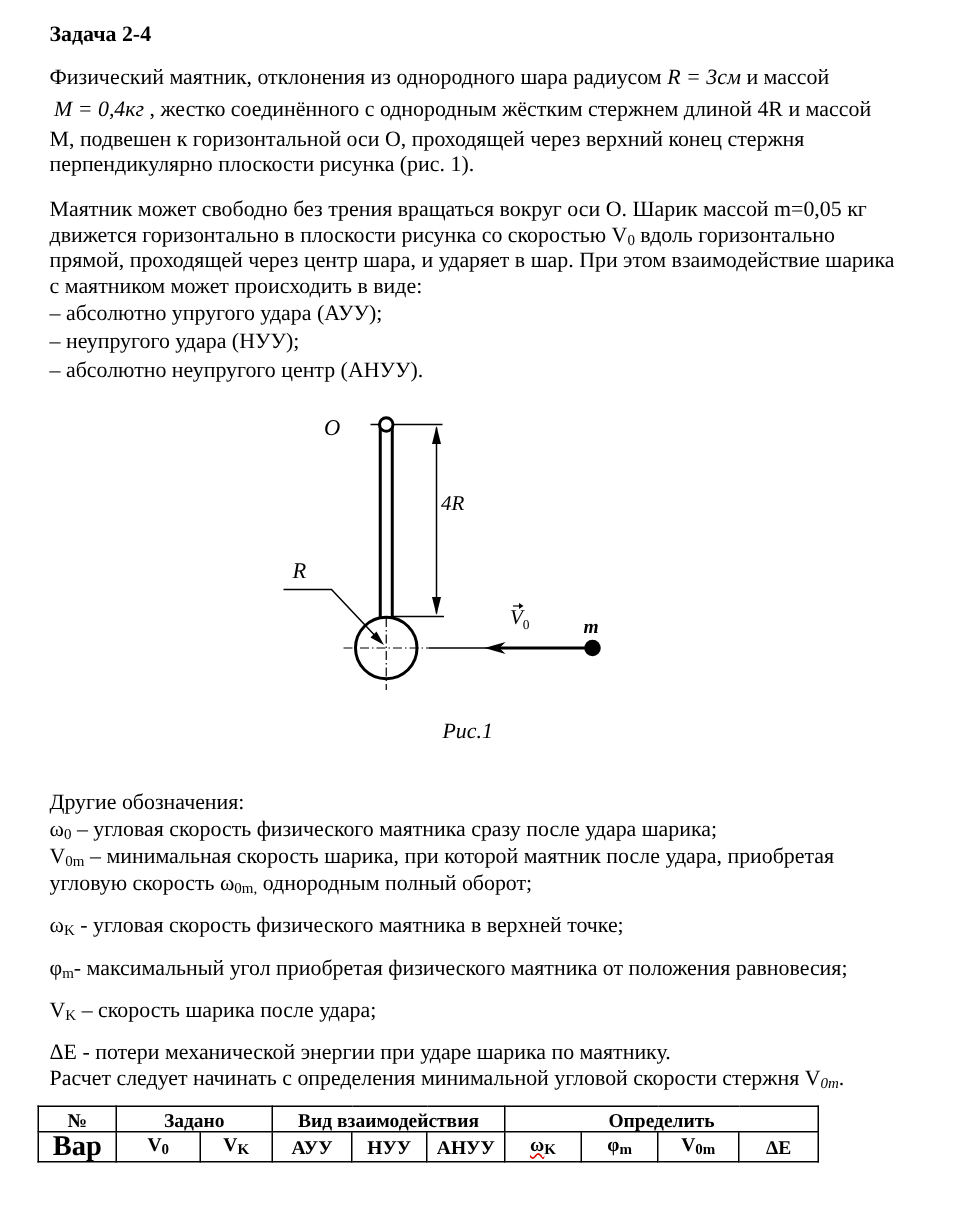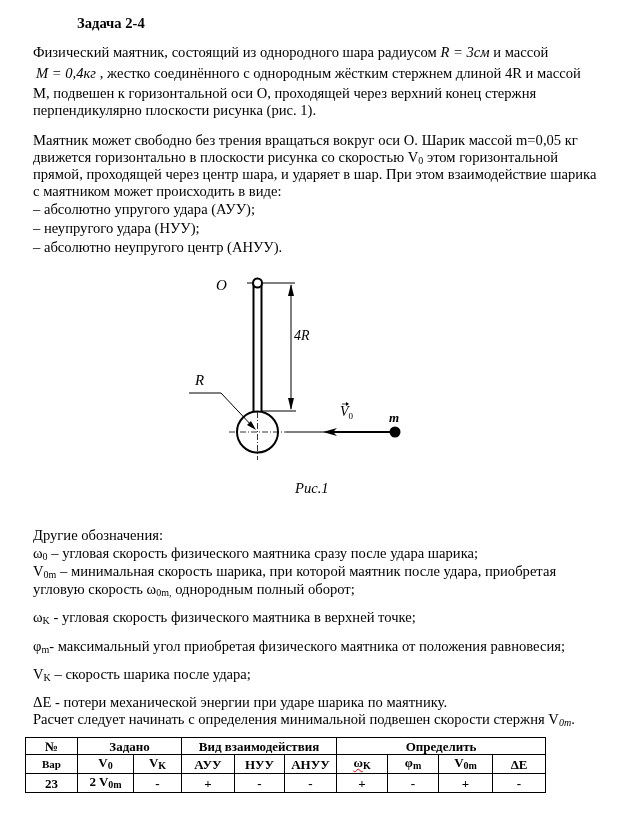--- a/index.html
+++ b/index.html
@@ -1,53 +1,53 @@
 <!DOCTYPE html>
 <html><head>
 <meta charset="utf-8">
 <style>
   html, body { margin: 0; padding: 0; background: #ffffff; }
   body {
     width: 636px; height: 819px; position: relative; overflow: hidden;
     font-family: "Liberation Serif", serif; color: #000; font-size: 14.6px;
   }
   .line { position: absolute; left: 33px; white-space: nowrap; line-height: 18px; }
-  .title { font-weight: bold; top: 14px; margin-left: 44px; }
+  .title { font-weight: bold; top: 14px; }
   .math { font-style: italic; font-family: Liberation Serif, serif; }
   .sub { font-size: 10px; vertical-align: -2px; }
   .figure { position: absolute; left: 0; top: 0; width: 636px; height: 500px; }
   .caption { position: absolute; left: 295px; top: 479px; line-height: 18px; font-style: italic; }
   table.var {
     position: absolute; left: 25px; top: 737px; width: 520px;
     border-collapse: collapse; font-family: "Liberation Serif", serif;
     font-weight: bold; font-size: 13px; table-layout: fixed;
   }
   table.var td {
     border: 1px solid #000; text-align: center; padding: 0; height: 16px; line-height: 15px;
   }
-  table.var td.big { font-size: 11px; }
+  table.var td.big { font-size: 19px; }
   .wavy { text-decoration: underline wavy #d00; text-decoration-thickness: 1px; }
 </style>
 </head>
 <body>
 
 <div class="line title">Задача 2-4</div>
 
 <div class="line" style="top:43px">
-  <span>Физический маятник, состоящий из однородного шара радиусом </span><span class="math">R = 3см</span><span> и массой</span>
+  <span>Физический маятник, отклонения из однородного шара радиусом </span><span class="math">R = 3см</span><span> и массой</span>
 </div>
 <div class="line" style="top:64px; left:36px">
   <span class="math">M = 0,4кг</span><span> , жестко соединённого с однородным жёстким стержнем длиной 4R и массой</span>
 </div>
 <div class="line" style="top:84px">M, подвешен к горизонтальной оси O, проходящей через верхний конец стержня</div>
 <div class="line" style="top:101px">перпендикулярно плоскости рисунка (рис. 1).</div>
 
 <div class="line" style="top:131px">Маятник может свободно без трения вращаться вокруг оси O. Шарик массой m=0,05 кг</div>
 <div class="line" style="top:148px">
-  <span>движется горизонтально в плоскости рисунка со скоростью V</span><span class="sub">0</span><span> этом горизонтальной</span>
+  <span>движется горизонтально в плоскости рисунка со скоростью V</span><span class="sub">0</span><span> вдоль горизонтально</span>
 </div>
 <div class="line" style="top:165px">прямой, проходящей через центр шара, и ударяет в шар. При этом взаимодействие шарика</div>
 <div class="line" style="top:182px">с маятником может происходить в виде:</div>
 <div class="line" style="top:200px">– абсолютно упругого удара (АУУ);</div>
 <div class="line" style="top:219px">– неупругого удара (НУУ);</div>
 <div class="line" style="top:238px">– абсолютно неупругого центр (АНУУ).</div>
 
 <svg class="figure" viewBox="0 0 636 500" width="636" height="500">
 
   <text x="216" y="290" font-family="Liberation Serif, serif" font-style="italic" font-size="15">O</text>
@@ -102,21 +102,21 @@
   <span>ω</span><span class="sub">K</span><span> - угловая скорость физического маятника в верхней точке;</span>
 </div>
 <div class="line" style="top:637px">
   <span>φ</span><span class="sub">m</span><span>- максимальный угол приобретая физического маятника от положения равновесия;</span>
 </div>
 <div class="line" style="top:665px">
   <span>V</span><span class="sub">K</span><span> – скорость шарика после удара;</span>
 </div>
 <div class="line" style="top:693px">ΔE - потери механической энергии при ударе шарика по маятнику.</div>
 <div class="line" style="top:710px">
-  <span>Расчет следует начинать с определения минимальной подвешен скорости стержня V</span><span class="sub" style="font-style:italic">0m</span><span>.</span>
+  <span>Расчет следует начинать с определения минимальной угловой скорости стержня V</span><span class="sub" style="font-style:italic">0m</span><span>.</span>
 </div>
 
 <table class="var">
   <colgroup>
     <col style="width:52px">
       <col style="width:56px">
       <col style="width:48px">
     <col style="width:53px">
       <col style="width:50px">
       <col style="width:52px">
@@ -137,26 +137,14 @@
     <td><span>V</span><span class="sub">0</span></td>
     <td><span>V</span><span class="sub">K</span></td>
     <td>АУУ</td>
     <td>НУУ</td>
     <td>АНУУ</td>
     <td><span class="wavy"><span>ω</span><span class="sub">K</span></span></td>
     <td><span>φ</span><span class="sub">m</span></td>
     <td><span>V</span><span class="sub">0m</span></td>
     <td>ΔE</td>
   </tr>
-  <tr>
-    <td>23</td>
-    <td><span>2 V</span><span class="sub">0m</span></td>
-    <td>-</td>
-    <td>+</td>
-    <td>-</td>
-    <td>-</td>
-    <td>+</td>
-    <td>-</td>
-    <td>+</td>
-    <td>-</td>
-  </tr>
 </tbody>
   </table>
 
 </body></html>

